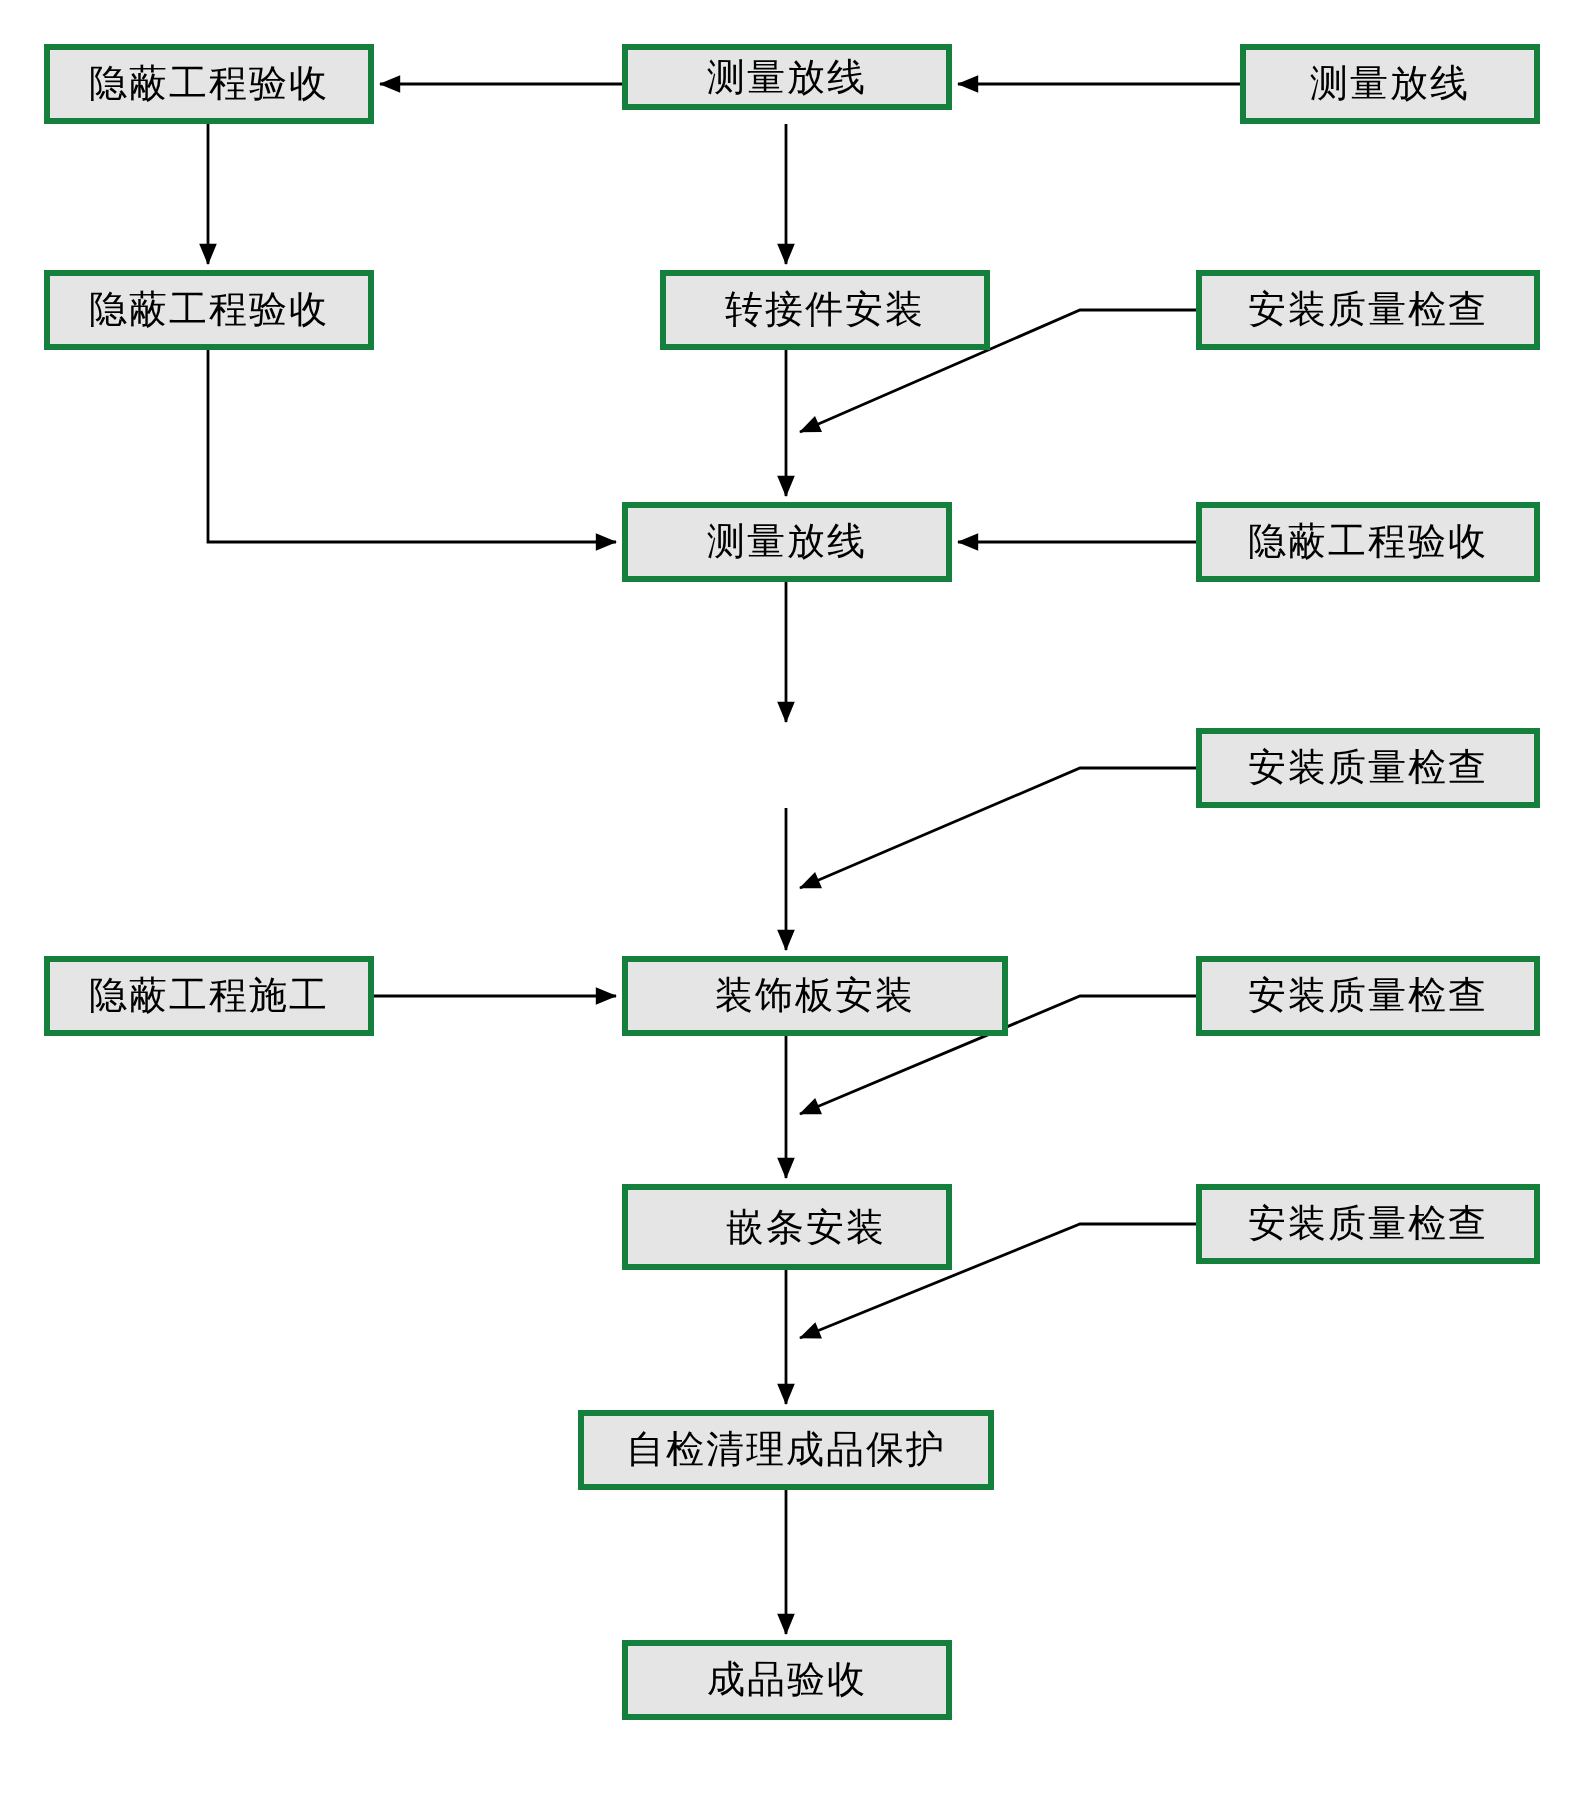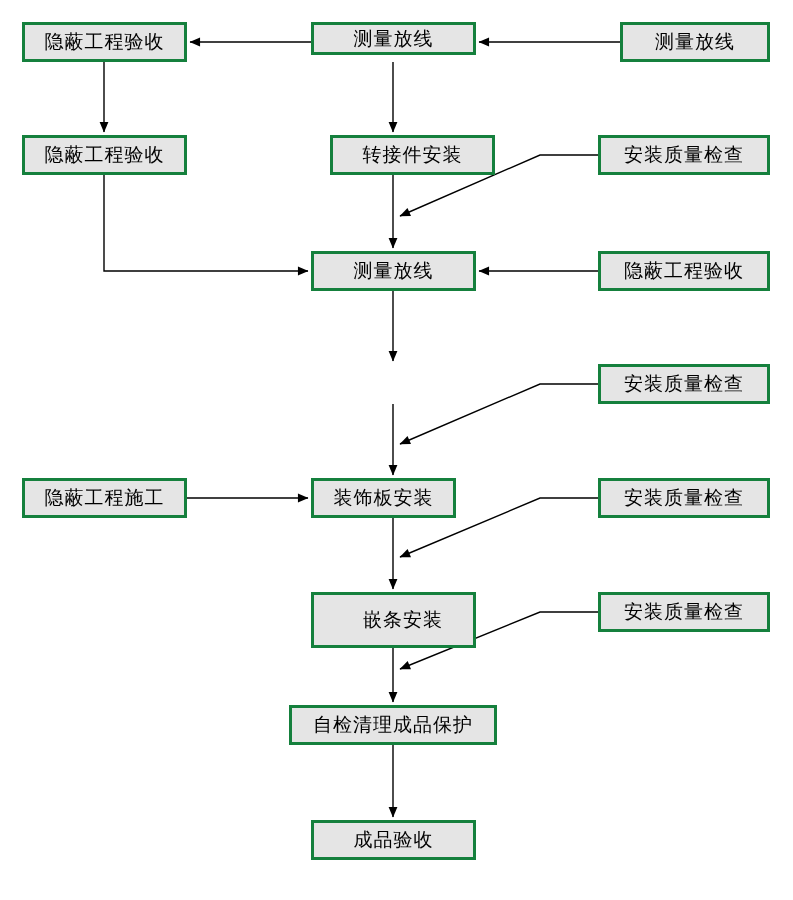--- a/index.html
+++ b/index.html
@@ -74,23 +74,23 @@
   <div class="node" style="left:22px;  top:135px; width:165px; height:40px;">隐蔽工程验收</div>
   <div class="node" style="left:311px; top:135px; width:165px; height:40px;margin-left:19px;">转接件安装</div>
   <div class="node" style="left:598px; top:135px; width:172px; height:40px;">安装质量检查</div>
 
   <div class="node" style="left:311px; top:251px; width:165px; height:40px;">测量放线</div>
   <div class="node" style="left:598px; top:251px; width:172px; height:40px;">隐蔽工程验收</div>
 
   <div class="node" style="left:598px; top:364px; width:172px; height:40px;">安装质量检查</div>
 
   <div class="node" style="left:22px;  top:478px; width:165px; height:40px;">隐蔽工程施工</div>
-  <div class="node" style="left:311px; top:478px; width:145px; height:40px;">装饰板安装</div>
+  <div class="node" style="left:311px; top:478px; width:193px; height:40px;">装饰板安装</div>
   <div class="node" style="left:598px; top:478px; width:172px; height:40px;">安装质量检查</div>
 
-  <div class="node" style="left:311px; top:592px; width:165px; height:56px;padding-left:19px;">嵌条安装</div>
+  <div class="node" style="left:311px; top:592px; width:165px; height:43px;padding-left:19px;">嵌条安装</div>
   <div class="node" style="left:598px; top:592px; width:172px; height:40px;">安装质量检查</div>
 
   <div class="node" style="left:289px; top:705px; width:208px; height:40px;">自检清理成品保护</div>
 
   <div class="node" style="left:311px; top:820px; width:165px; height:40px;">成品验收</div>
 
 </div>
 
 </body></html>

